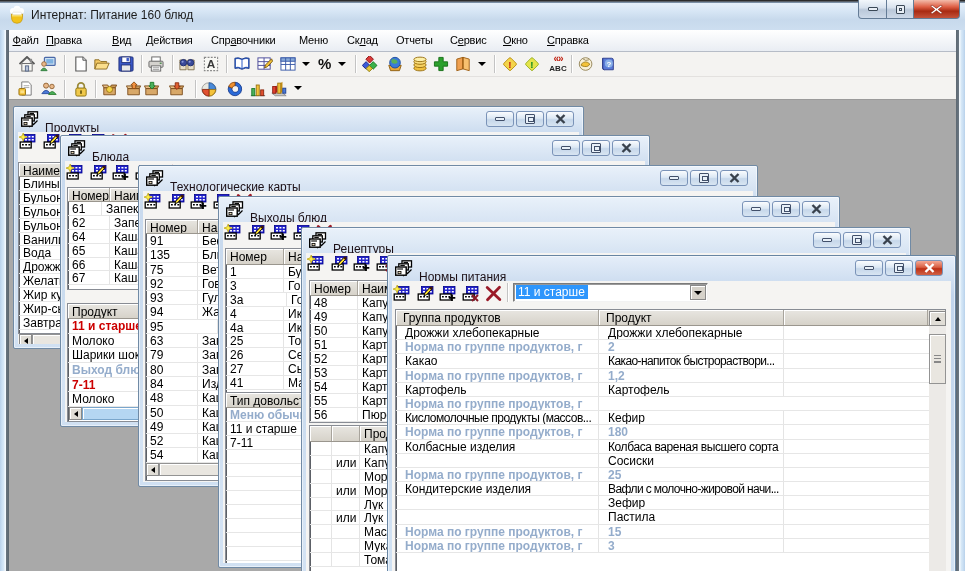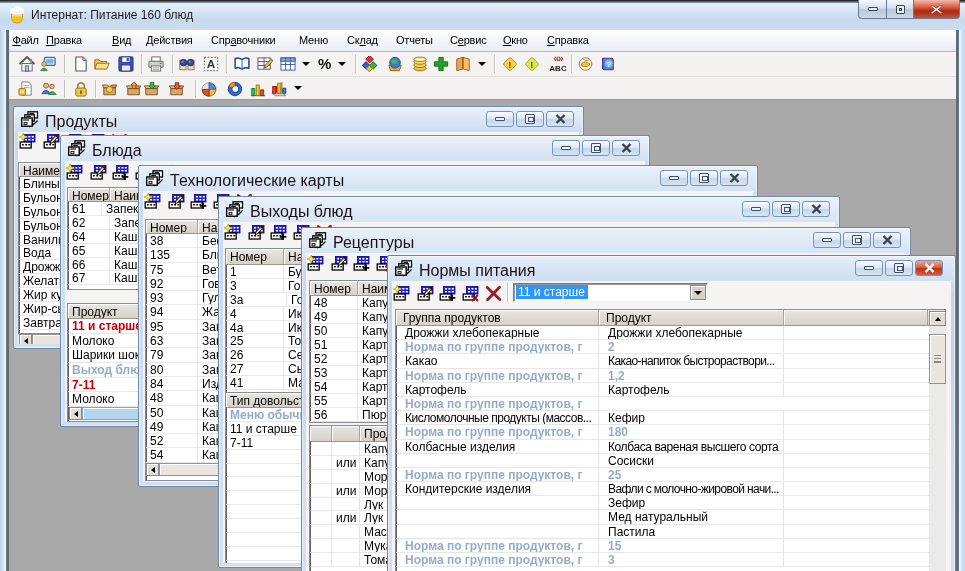--- a/index.html
+++ b/index.html
@@ -21,21 +21,21 @@
 .ti{position:absolute;top:4px;width:16px;height:16px}
 .tsep{position:absolute;top:3px;width:2px;height:18px;border-left:1px solid #c3c3c3;border-right:1px solid #ffffff}
 .darr{position:absolute;top:10px;width:0;height:0;border-left:4px solid transparent;border-right:4px solid transparent;border-top:4px solid #000}
 #mdi{position:absolute;left:9px;top:100px;width:948px;height:471px;background:#a9a9a9;overflow:hidden}
 #lframe{position:absolute;z-index:5;left:0;top:30px;width:9px;height:541px;background:linear-gradient(90deg,#b8d1ea 0px,#cadff3 2px,#d8e9f7 4px,#f2f8fd 5px,#f2f8fd 5.5px,#68747f 6px,#5d6872 8.5px,#a9a9a9 9px)}
 #rframe{position:absolute;z-index:5;right:0;top:30px;width:9px;height:541px;background:linear-gradient(90deg,#5d6872 0px,#68747f 2.5px,#f2f8fd 3px,#f2f8fd 4px,#d8e9f7 5px,#cadff3 7px,#b8d1ea 9px)}
 
 .w{position:absolute;z-index:1;border:1px solid #708aa5;border-radius:2px;
  background:linear-gradient(180deg,#e9f1fa 0%,#c9daee 12%,#cbdcef 55%,#d4e3f4 85%,#d0e0f2 100%);
  box-shadow:inset 0 0 0 1px rgba(255,255,255,.5)}
-.w .wt{position:absolute;left:31px;top:6px;font-size:16px;color:#1c1016;white-space:nowrap}
+.w .wt{position:absolute;left:31px;top:14px;font-size:12px;color:#1c1016;white-space:nowrap}
 .w .wi{position:absolute;left:7px;top:4px}
 .wb{position:absolute;top:4px;height:16px;display:flex}
 .wbtn{width:28px;height:16px;margin-left:2px;border:1px solid #7a93b8;border-radius:3px;background:linear-gradient(180deg,#fafcfe 0%,#dce8f4 45%,#c6d7ea 55%,#d8e5f2 100%);display:flex;align-items:center;justify-content:center}
 .wbtn.red{background:linear-gradient(180deg,#f4a894 0%,#d85f43 45%,#bd3015 55%,#d06045 100%)}
 .client{position:absolute;left:4px;right:4px;top:25px;bottom:4px;background:#f5f4f2;overflow:hidden}
 .gmin{width:10px;height:4px;border:1.3px solid #42506a;background:#e8f0f8;border-radius:1px}
 .gmax{width:10px;height:10px;border:1.3px solid #42506a;position:relative;background:#e8f0f8;border-radius:1px}
 .gmax:before{content:"";position:absolute;left:1.6px;top:1.6px;width:4px;height:3px;border:1.2px solid #42506a}
 
 .grid{position:absolute;background:#fff;border:1px solid #888c94;box-shadow:inset 1px 1px 0 #5c6066}
@@ -662,21 +662,21 @@
           </svg></span>
         <span class="ctic" style="left:93px;top:2px"><svg class="cti" width="17" height="17" viewBox="0 0 17 17">
             <path d="M2.2 2.5 L14.8 14.5 M14.5 2.2 L2.5 14.8" stroke="#9a1a28" stroke-width="2.8" stroke-linecap="round"></path>
           </svg></span>
         <div class="grid" style="left:2px;top:28px;width:608px;height:262px">
           <div class="gh" style="height:14px">
             <div class="hc" style="width:52px">Номер</div>
             <div class="hc" style="width:250px">Наименование</div>
           </div>
           <div class="gr" style="height:14.3px">
-            <div class="c vl" style="width:52px">38</div>
+            <div class="c vl" style="width:52px">91</div>
             <div class="c vl" style="width:250px">Бефстроганов</div>
           </div>
           <div class="gr" style="height:14.3px">
             <div class="c vl" style="width:52px">135</div>
             <div class="c vl" style="width:250px">Блины</div>
           </div>
           <div class="gr" style="height:14.3px">
             <div class="c vl" style="width:52px">75</div>
             <div class="c vl" style="width:250px">Ветчина</div>
           </div>
@@ -686,21 +686,21 @@
           </div>
           <div class="gr" style="height:14.3px">
             <div class="c vl" style="width:52px">93</div>
             <div class="c vl" style="width:250px">Гуляш</div>
           </div>
           <div class="gr" style="height:14.3px">
             <div class="c vl" style="width:52px">94</div>
             <div class="c vl" style="width:250px">Жаркое</div>
           </div>
           <div class="gr" style="height:14.3px">
-            <div class="c vl" style="width:52px">95</div>
+            <div class="c vl" style="width:72px">95</div>
             <div class="c vl" style="width:250px">Запеканка</div>
           </div>
           <div class="gr" style="height:14.3px">
             <div class="c vl" style="width:52px">63</div>
             <div class="c vl" style="width:250px">Запеканка</div>
           </div>
           <div class="gr" style="height:14.3px">
             <div class="c vl" style="width:52px">79</div>
             <div class="c vl" style="width:250px">Запеканка</div>
           </div>
@@ -1233,24 +1233,20 @@
           <div class="gr" style="height:14.2px">
             <div class="c vl" style="padding-left:9px;width:203px">Кондитерские изделия</div>
             <div class="c vl" style="padding-left:9px;width:185px"><span style="letter-spacing:-0.6px">Вафли с молочно-жировой начи...</span></div>
           </div>
           <div class="gr" style="height:14.2px">
             <div class="c vl" style="padding-left:9px;width:203px"></div>
             <div class="c vl" style="padding-left:9px;width:185px">Зефир</div>
           </div>
           <div class="gr" style="height:14.2px">
             <div class="c vl" style="padding-left:9px;width:203px"></div>
-            <div class="c vl" style="padding-left:9px;width:185px">Мед натуральный</div>
-          </div>
-          <div class="gr" style="height:14.2px">
-            <div class="c vl" style="padding-left:9px;width:203px"></div>
             <div class="c vl" style="padding-left:9px;width:185px">Пастила</div>
           </div>
           <div class="gr" style="height:14.2px">
             <div class="c vl bgray" style="padding-left:9px;width:203px">Норма по группе продуктов, г</div>
             <div class="c vl bgray" style="padding-left:9px;width:185px">15</div>
           </div>
           <div class="gr" style="height:14.2px">
             <div class="c vl bgray" style="padding-left:9px;width:203px">Норма по группе продуктов, г</div>
             <div class="c vl bgray" style="padding-left:9px;width:185px">3</div>
           </div>

